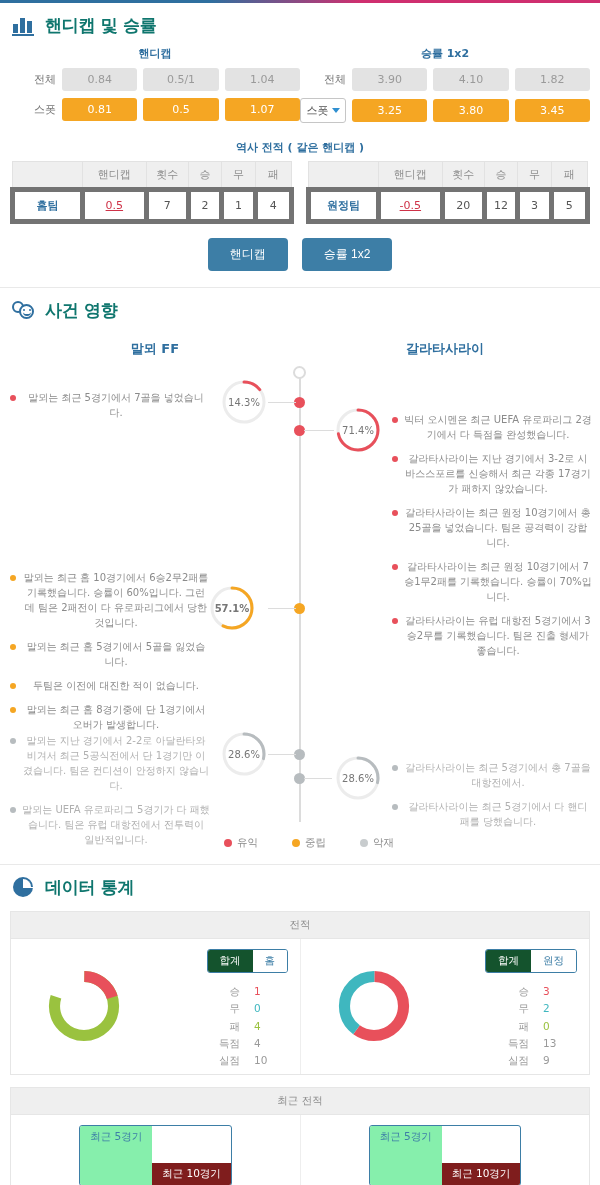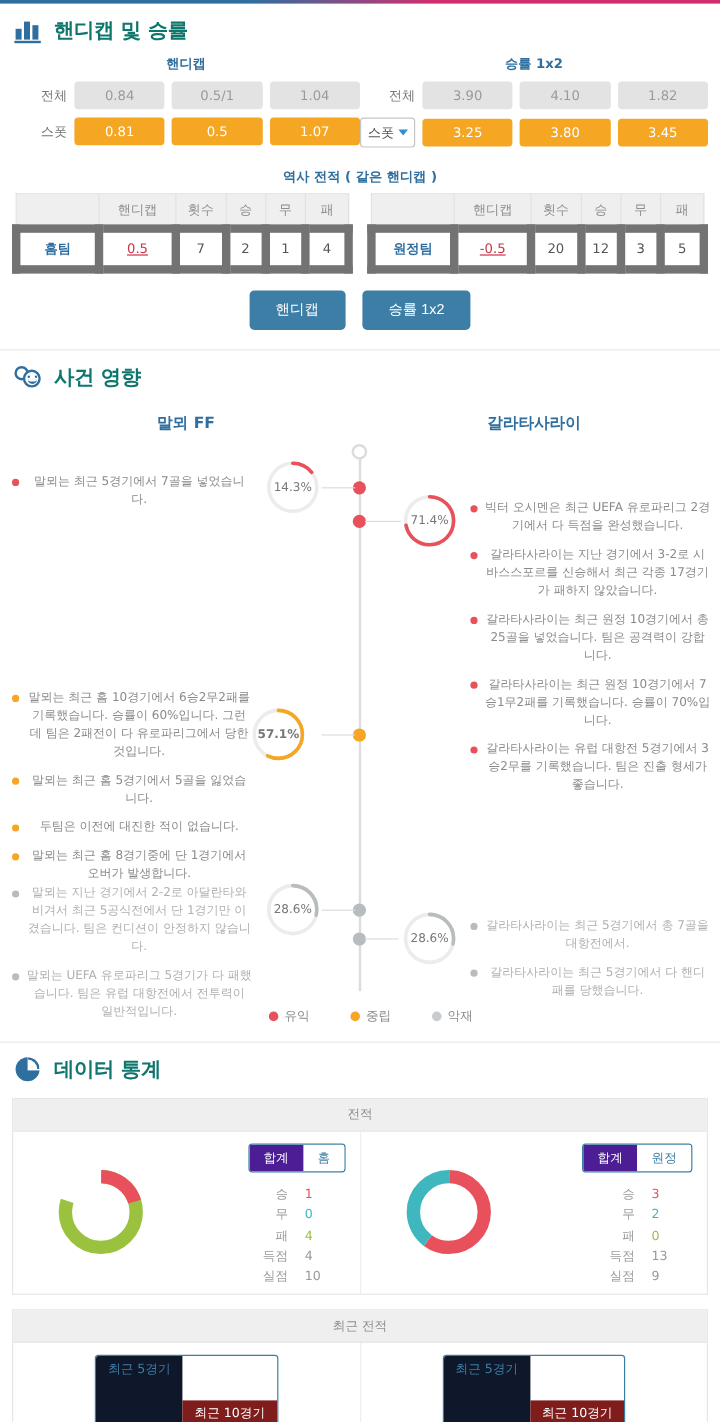--- a/index.html
+++ b/index.html
@@ -54,21 +54,21 @@
     border-radius: 3px; padding: 4px 3px; background: #fff; display: flex; align-items: center;
     justify-content: center; gap: 3px; cursor: pointer;
   }
   .sel .cv { width: 0; height: 0; border-left: 4px solid transparent; border-right: 4px solid transparent; border-top: 5px solid #2f8fd0; }
 
   
   .hist-title { text-align: center; font-size: 11px; font-weight: bold; color: #2f6f9f; padding: 6px 0 6px 0; }
   .hist-wrap { display: flex; gap: 12px; padding: 0 10px; }
   .hist-wrap table { width: 50%; border-collapse: collapse; font-size: 11px; }
   .hist-wrap th { background: #efefef; color: #8d8d8d; font-weight: normal; padding: 5px 2px; text-align: center; border: 1px solid #e2e2e2; }
-  .hist-wrap td { padding: 6px 2px; text-align: center; border: 7px solid #737373; color: #555; }
+  .hist-wrap td { padding: 6px 2px; text-align: center; border: 5px solid #737373; color: #555; }
   .hist-wrap td.tm { color: #2f6f9f; font-weight: bold; }
   .hist-wrap td.hd { color: #cf3348; text-decoration: underline; }
 
   .btn-row { display: flex; justify-content: center; gap: 14px; padding: 14px 0 16px 0; }
   .btn {
     background: #3d7ea6; color: #fff; font-size: 12px; padding: 8px 22px; border-radius: 4px;
     border: none; cursor: pointer;
   }
 
   .hr { height: 1px; background: #e9e9e9; margin: 0 0 0 0; }
@@ -107,36 +107,36 @@
 
   
   .panel { border: 1px solid #e6e6e6; margin: 8px 10px 12px 10px; background: #fff; }
   .panel-head { background: #efefef; text-align: center; font-size: 10.5px; color: #8d8d8d; padding: 6px 0; border-bottom: 1px solid #e6e6e6; }
 
   .stats-row { display: flex; }
   .stats-half { width: 50%; position: relative; padding: 10px 0 14px 0; }
   .stats-half + .stats-half { border-left: 1px solid #eee; }
   .toggle { position: absolute; top: 10px; right: 12px; display: flex; border: 1px solid #3d7ea6; border-radius: 3px; overflow: hidden; }
   .toggle span { font-size: 10.5px; padding: 4px 12px; cursor: pointer; color: #3d7ea6; background: #fff; }
-  .toggle span.on { background: #4c1d95; color: #fff; text-align: center; }
+  .toggle span.on { background: #14532d; color: #fff; text-align: center; }
 
   .donut { position: absolute; left: 34px; top: 28px; }
   .kv { position: absolute; right: 26px; top: 44px; font-size: 10.5px; line-height: 1.65; }
   .kv div { display: flex; justify-content: flex-end; gap: 14px; }
   .kv .k { color: #9a9a9a; width: 26px; text-align: right; }
   .kv .v { width: 20px; text-align: left; }
   .v-w { color: #e8505b; } .v-d { color: #3fb7bf; } .v-l { color: #9ac23f; } .v-n { color: #9a9a9a; }
 
   
   .form-row { display: flex; }
   .form-half { width: 50%; position: relative; padding: 10px 0 6px 0; }
   .form-half + .form-half { border-left: 1px solid #eee; }
   .form-toggle { display: flex; justify-content: center; }
   .form-toggle .tg { display: flex; border: 1px solid #3d7ea6; border-radius: 3px; overflow: hidden; }
-  .form-toggle .tg span { font-size: 10.5px; padding: 4px 10px; cursor: pointer; color: #3d7ea6; background: #0f172a; }
+  .form-toggle .tg span { font-size: 10.5px; padding: 4px 10px; cursor: pointer; color: #3d7ea6; background: #86efac; }
   .form-toggle .tg span.on { background: #7f1d1d; color: #fff; margin-top: 37px; }
 
   .line-chart { position: relative; margin: 14px 0 0 0; height: 86px; }
   .line-chart .ylab { position: absolute; left: 14px; font-size: 10px; color: #9a9a9a; }
 </style>
 </head>
 <body>
 
 <div class="topbar"></div>
 

